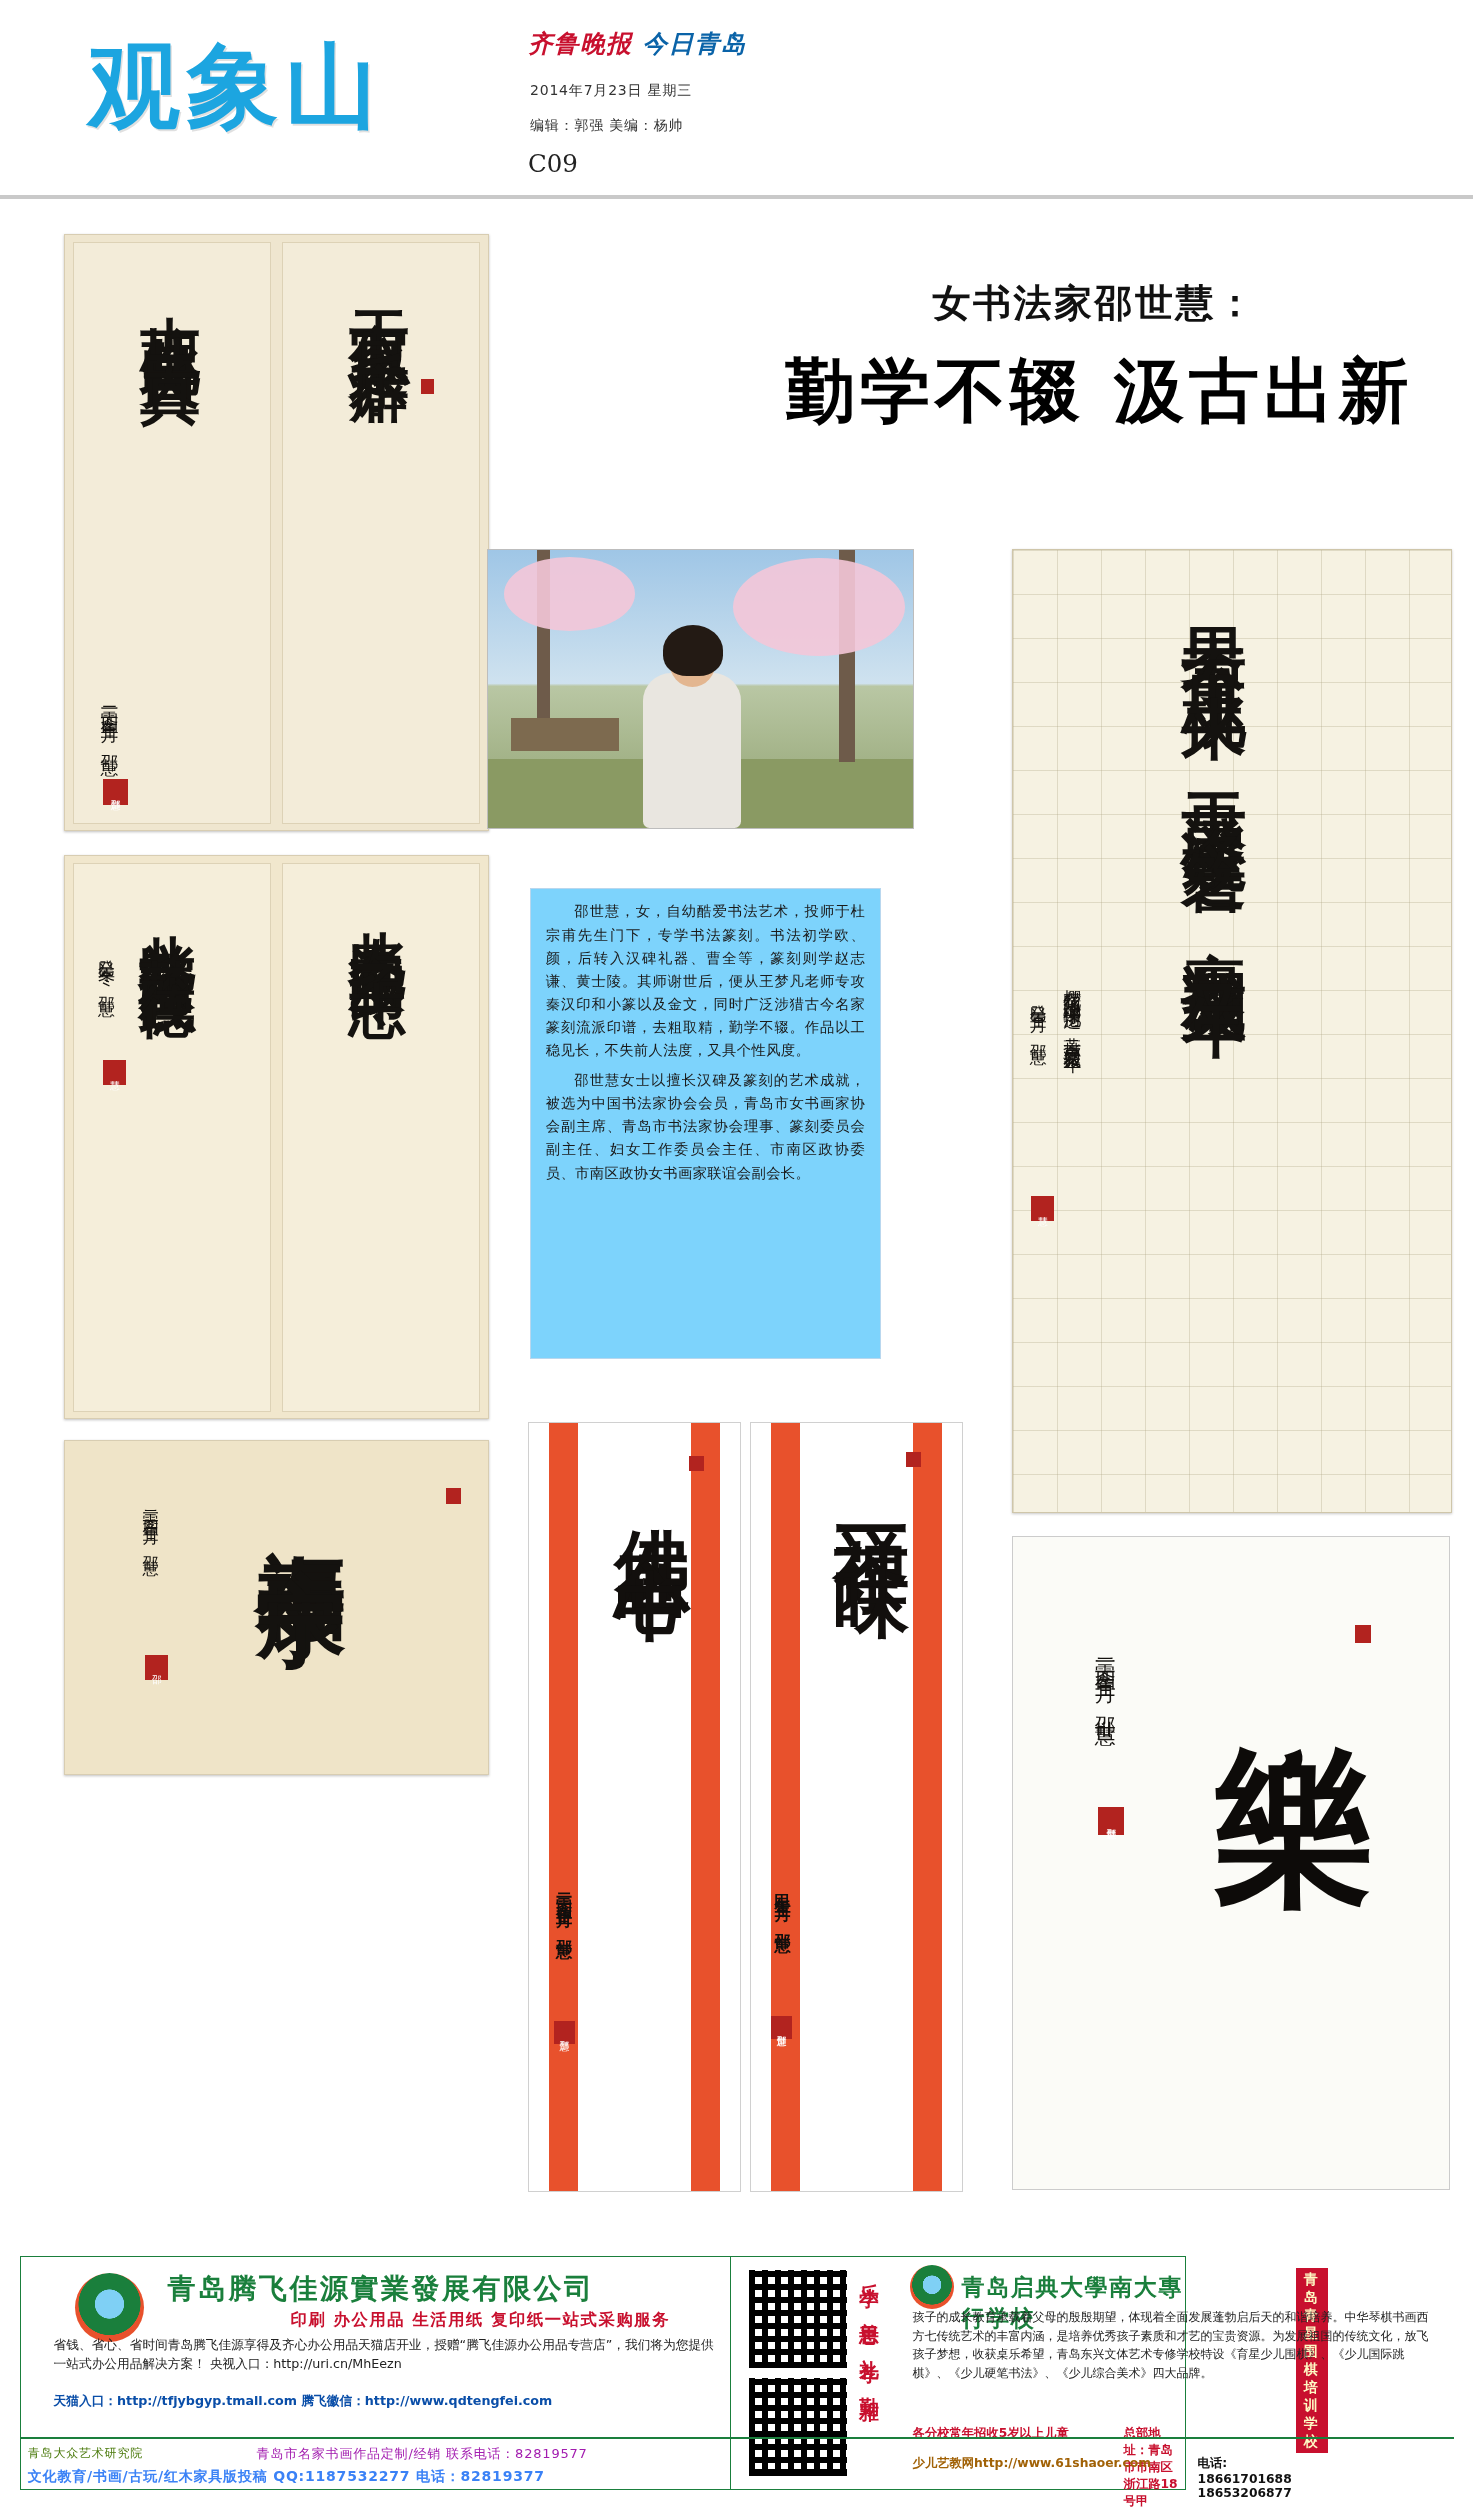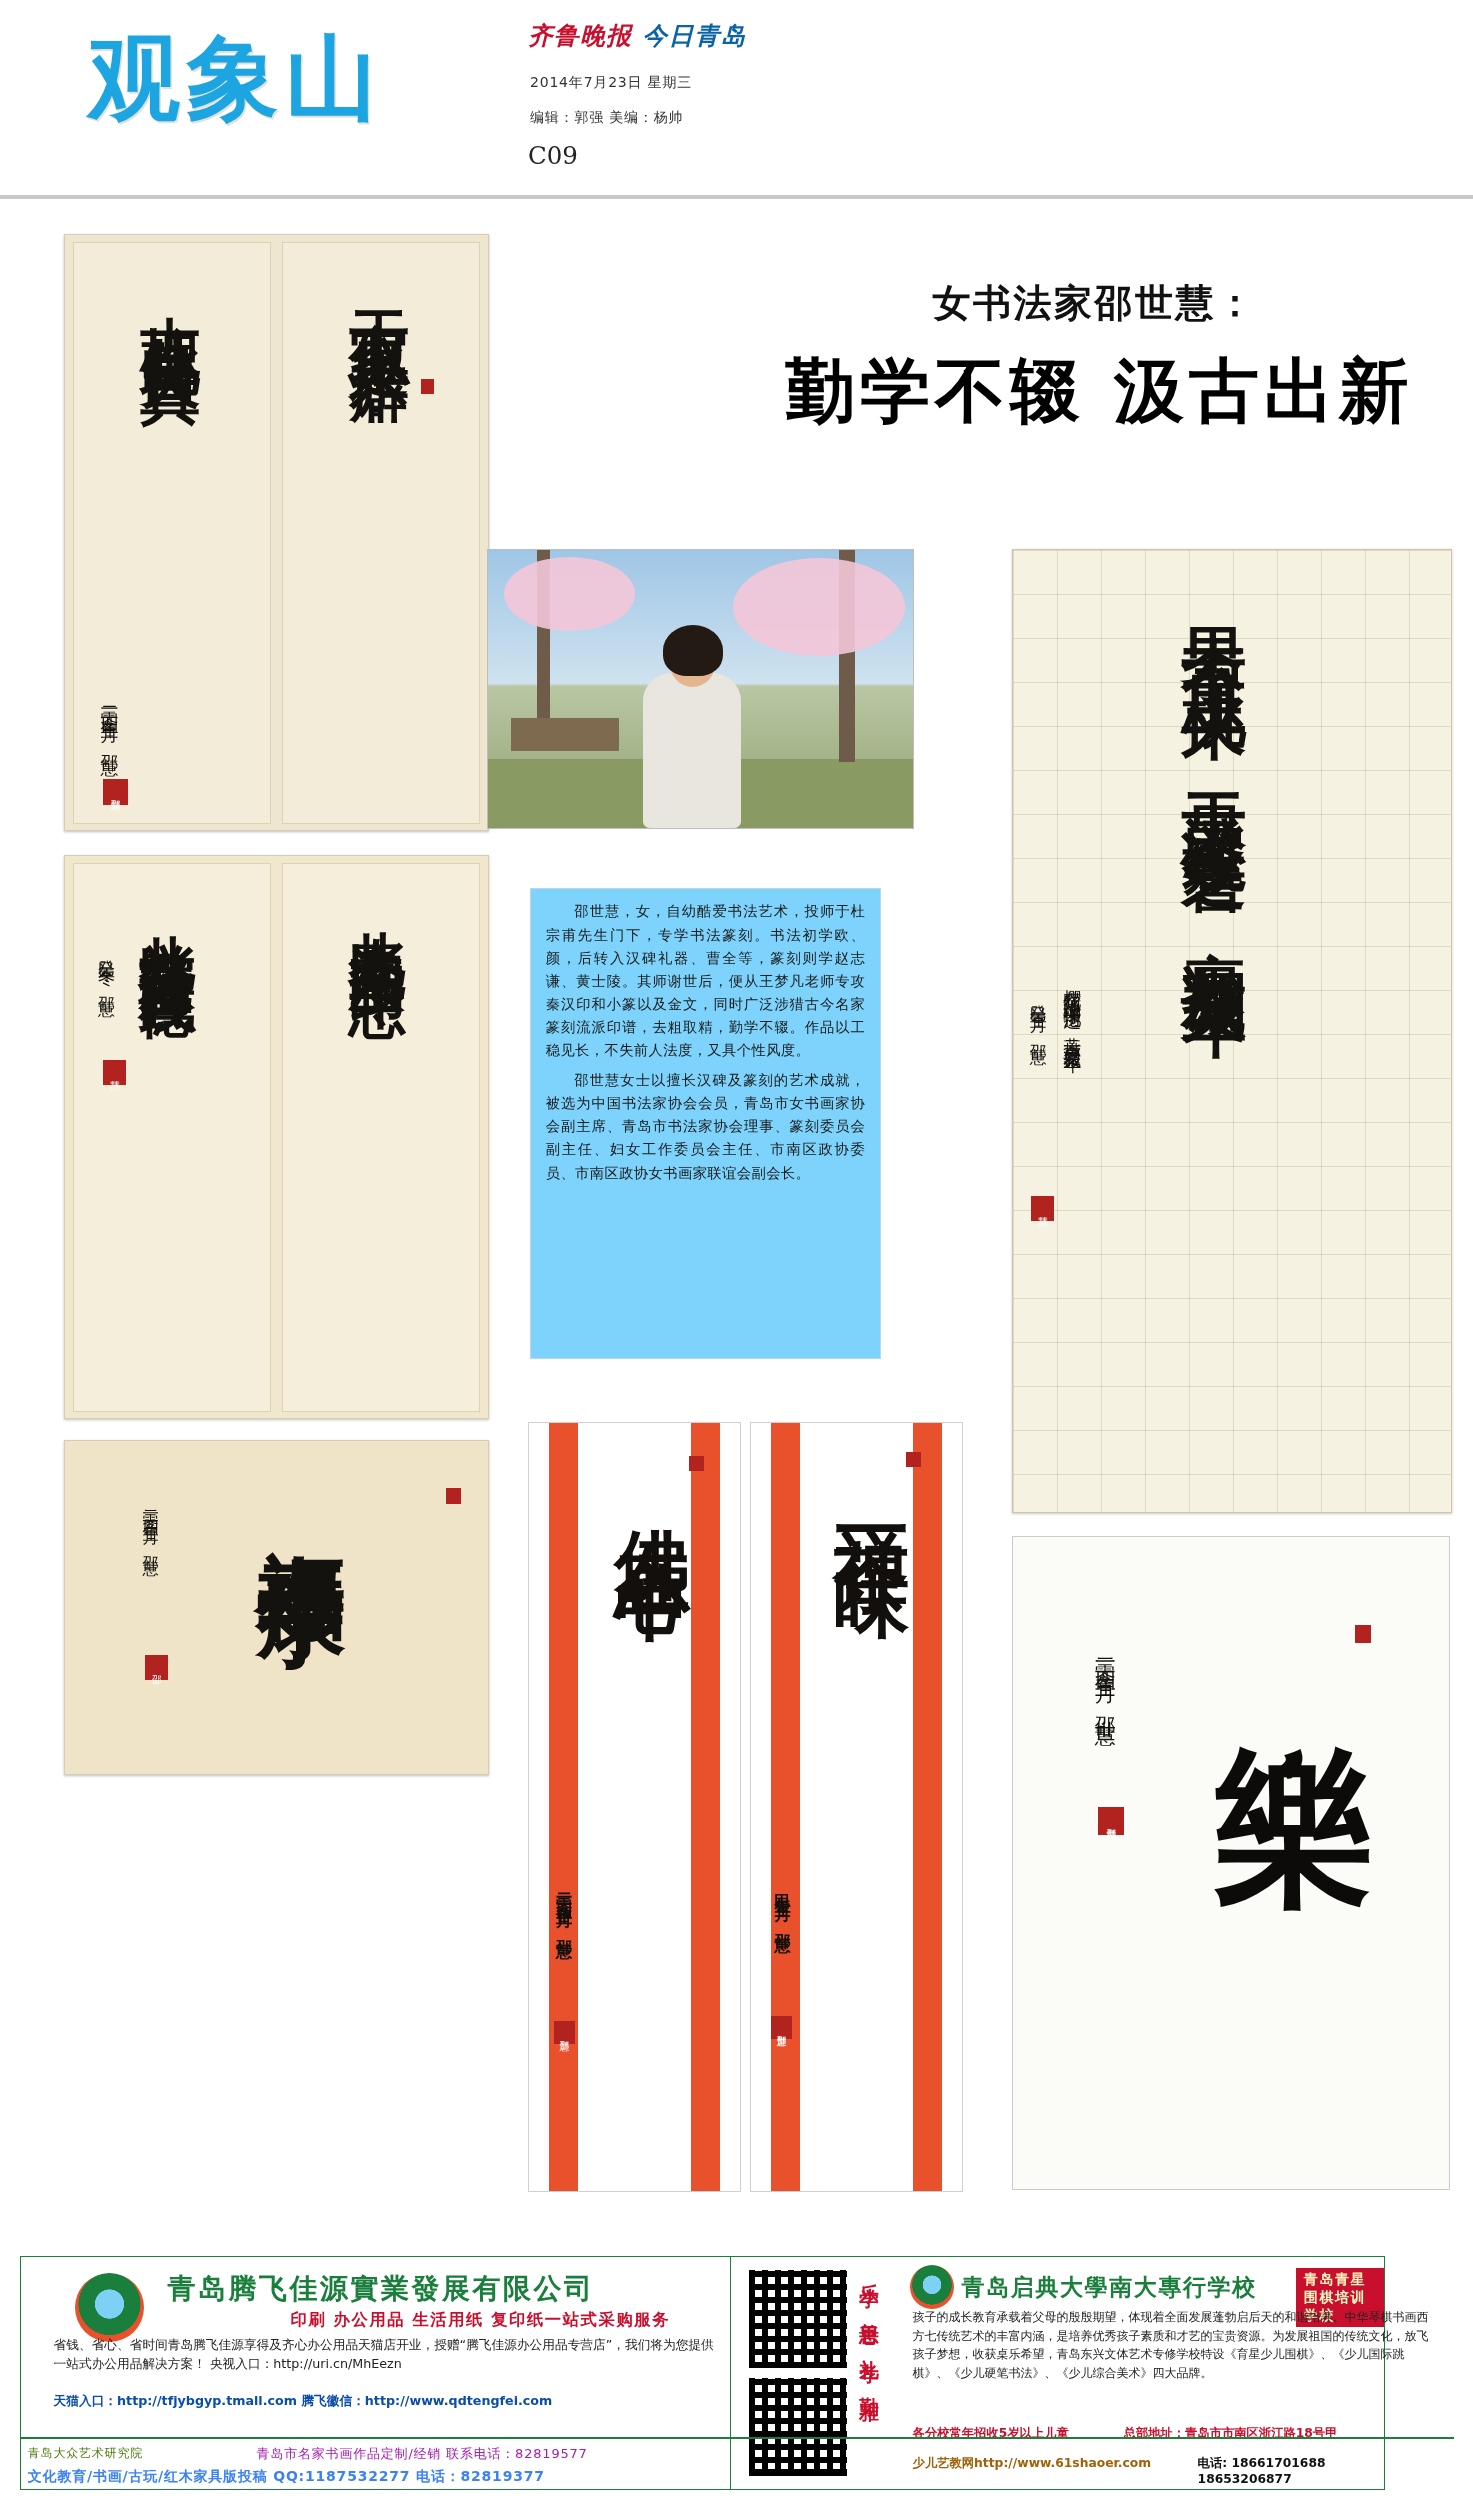--- a/index.html
+++ b/index.html
@@ -1,20 +1,20 @@
 <!DOCTYPE html>
 <html style="font-size:13px"><head>
 <meta charset="utf-8">
 <style>
   html,body{margin:0;padding:0;background:#ffffff;}
   body{width:1474px;font-family:"DejaVu Sans","Liberation Sans",sans-serif;color:#111;}
   .page{position:relative;width:1474px;height:2512px;overflow:hidden;background:#fff;}
 
   
-  .masthead{position:absolute;left:0;top:4px;width:1474px;height:181px;text-align:right;}
+  .masthead{position:absolute;left:0;top:12px;width:1474px;height:181px;text-align:right;}
   .mast-title{position:absolute;left:88px;top:29px;font-family:"DejaVu Sans","Liberation Sans",sans-serif;
     font-size:92px;font-weight:bold;color:#1ca5e0;letter-spacing:6.5px;line-height:1;
     text-shadow:1.6px 1.6px 0 rgba(0,0,0,.12);}
   .mast-brand{position:absolute;left:528px;top:14.7px;font-size:24.5px;font-weight:bold;font-style:italic;
     color:#c8102e;letter-spacing:1.6px;font-family:"DejaVu Serif","Liberation Serif",serif;}
   .mast-brand .blue{color:#0a63a8;}
   .mast-date{position:absolute;left:530px;top:70px;font-size:14px;color:#333;letter-spacing:0.8px;}
   .mast-editor{position:absolute;left:530px;top:105px;font-size:14px;color:#333;letter-spacing:0.8px;}
   .mast-page{position:absolute;left:528px;top:137px;font-size:24.5px;color:#222;font-family:"DejaVu Serif","Liberation Serif",serif;}
   .rule{position:absolute;left:0;top:195px;width:1474px;height:4.1px;background:#c9c9c9;}
@@ -103,21 +103,21 @@
   #art6{left:750px;top:1422px;width:211px;height:768px;}
   #art6 .big{top:42px;left:75px;font-size:75px;line-height:1.22;letter-spacing:13px;}
   #art6 .sig{top:458px;left:21px;font-size:16.3px;letter-spacing:3.3px;line-height:1.3;}
 
   
   #art7{left:1012px;top:1536px;width:438px;height:654px;background:#fbfbf7;border:0.8px solid #cccccc;}
   #art7 .big{top:74px;left:204px;font-size:163px;line-height:1.0;letter-spacing:0;font-weight:bold;color:#0d0b09;}
   #art7 .sig{top:106px;left:78px;font-size:21px;line-height:1.3;letter-spacing:4.1px;}
 
   
-  .ads{position:absolute;left:19.6px;top:2256px;width:1365px;height:234px;border:1.6px solid #1a7f3c;
+  .ads{position:absolute;left:19.6px;top:2256px;width:1166px;height:234px;border:1.6px solid #1a7f3c;
     box-sizing:border-box;background:#fff;}
   .ad-sep{position:absolute;top:0;bottom:0;width:1.6px;background:#1a7f3c;}
   .ad1-title{position:absolute;left:147px;top:13px;font-size:28px;font-weight:bold;color:#1a7f3c;letter-spacing:2.5px;}
   .ad1-line{position:absolute;left:270px;top:52px;font-size:16.3px;font-weight:bold;color:#c8102e;letter-spacing:1.6px;}
   .ad1-body{position:absolute;left:33px;top:78px;width:662px;font-size:12.7px;line-height:1.5;color:#222;}
   .ad1-row{position:absolute;left:33px;font-size:12.7px;color:#0a4ea8;font-weight:bold;}
   .ad-logo{position:absolute;left:54px;top:16.3px;width:69px;height:69px;border-radius:50%;
     background:radial-gradient(circle at 50% 45%,#7fd0f5 0 28%,#1a7f3c 29% 60%,#e8512c 61% 100%);}
   .qr{position:absolute;background:
       repeating-linear-gradient(0deg,#000 0 6.5px,#fff 6.5px 13px),

